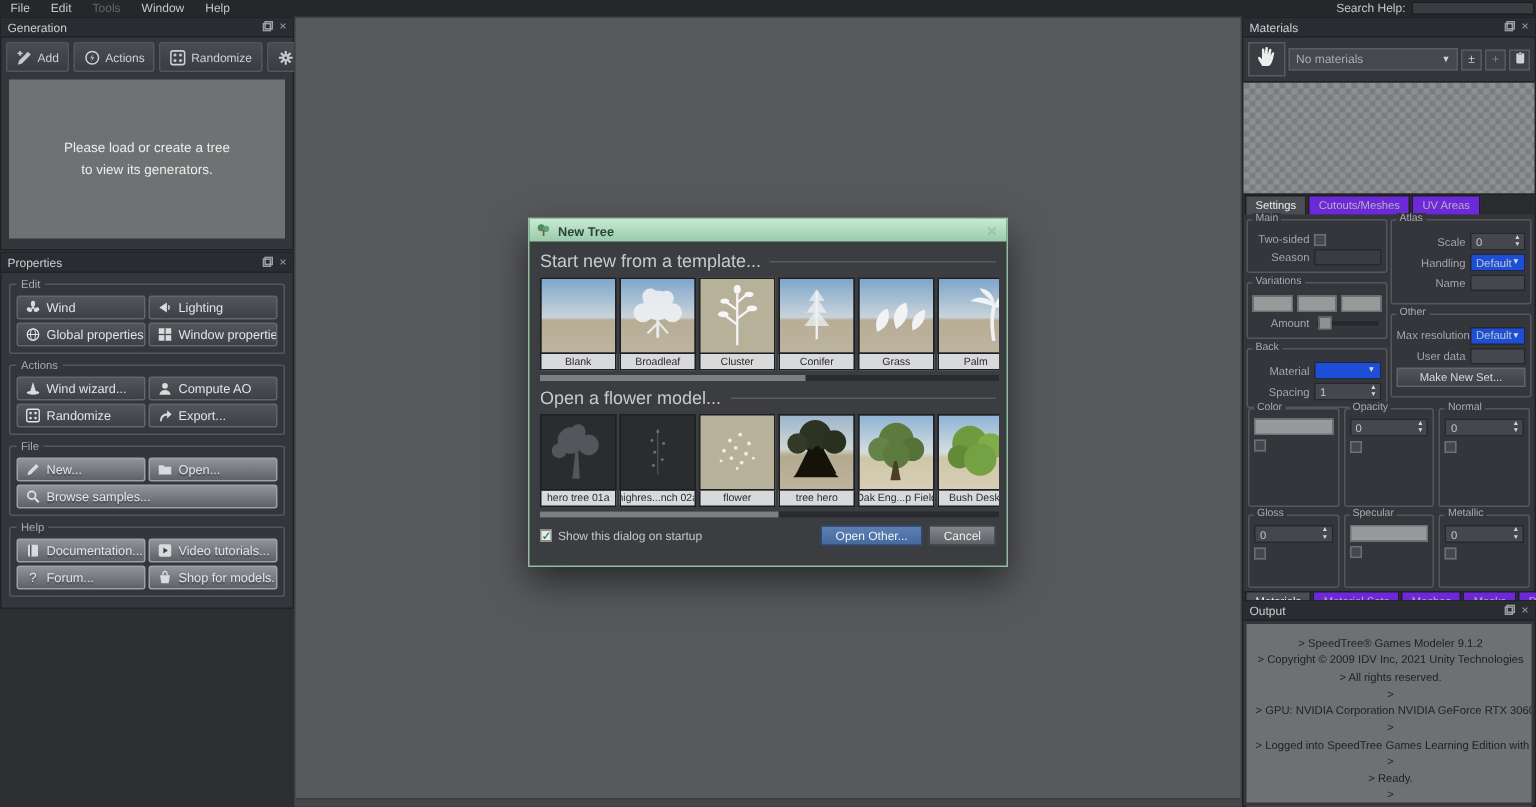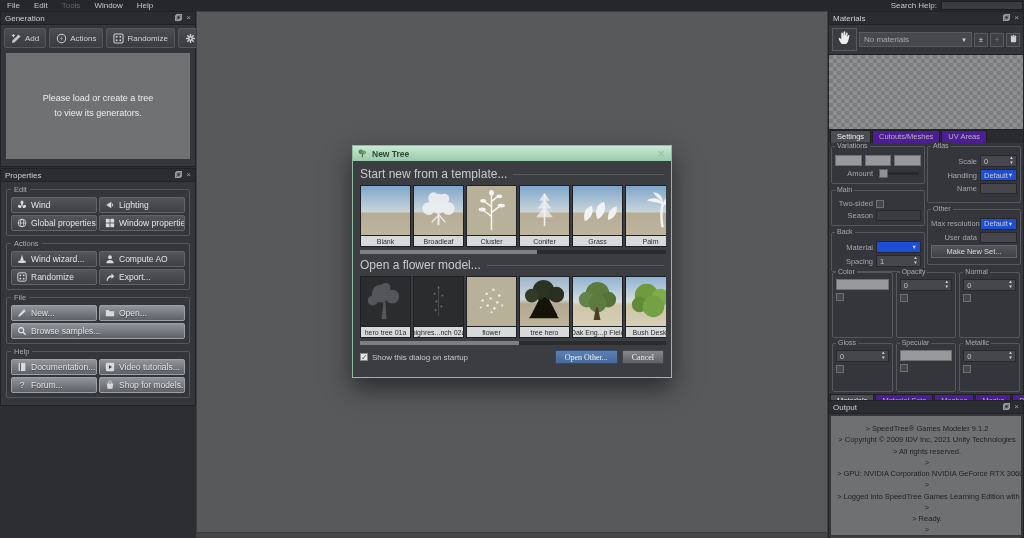--- a/index.html
+++ b/index.html
@@ -64,21 +64,21 @@
     font-size:8px;display:flex;align-items:center;padding:0 4px;cursor:pointer;}
   .mat-select .arrow{margin-left:auto;font-size:6px;color:#cfd1d4;}
   .sbtn{width:14px;height:14px;background:#3e4046;border:1px solid #595b61;color:#cfd1d4;
     font-size:8px;display:flex;align-items:center;justify-content:center;cursor:pointer;padding:0;}
   .sbtn svg{width:9px;height:9px;fill:#cfd1d4;}
   .sbtn.dim{color:#7c7e82;}
   .checker{margin:0;height:76px;border-top:1px solid #202226;border-bottom:1px solid #202226;
     background-image:conic-gradient(#8e8f91 25%,#7c7d7f 0 50%,#8e8f91 0 75%,#7c7d7f 0);
     background-size:8px 8px;}
   .tabs{display:flex;height:13px;font-size:7.5px;color:#b3b5b8;background:#292b2f;align-items:flex-end;padding:0 1px;}
-  .tab{padding:1px 6px 2px;background:#4c1d95;border:1px solid #1e2024;border-bottom:none;
+  .tab{padding:1px 6px 2px;background:#6d28d9;border:1px solid #1e2024;border-bottom:none;
     margin-right:1px;cursor:pointer;white-space:nowrap;}
   .tab.active{background:#4b4d53;color:#ebecee;}
 
   .settings{display:flex;gap:2px;padding:3px 2px 2px;height:124px;}
   .scol{flex:1;min-width:0;display:flex;flex-direction:column;}
   .sgroup{border:1px solid #55575c;border-radius:2px;position:relative;padding:6px 3px 2px;margin-bottom:6px;flex:1;}
   .sgroup-title{position:absolute;top:-5px;left:3px;background:#34363b;padding:0 2px;font-size:7px;color:#a9abaf;}
   .srow{display:flex;align-items:center;gap:3px;margin:2px 0;font-size:7.5px;color:#a4a6aa;}
   .srow .lbl{width:38px;text-align:right;flex:0 0 auto;white-space:nowrap;}
   .scol.right .lbl{width:46px;}
@@ -133,21 +133,21 @@
   .t-sky{background:linear-gradient(#7fa6cb 0%,#c9d4da 52%,#b7ad95 56%,#beb5a0 100%);}
   .t-tan{background:#b8b19a;}
   .t-dark{background:#2b2c2e;}
   .t-oakphoto{background:linear-gradient(#9db6cc 0%,#cfd6d8 45%,#b3a98f 55%,#beb49c 100%);}
   .t-greensky{background:linear-gradient(#8fb3d4 0%,#d6dde0 50%,#cfc6a9 58%,#d6cfb6 100%);}
   .hscroll{height:4px;background:#292b2e;margin:3px 0 2px;position:relative;width:306px;cursor:pointer;}
   .hscroll i{position:absolute;top:0;bottom:0;background:#7d7f82;}
   .dlg-bottom{display:flex;align-items:center;gap:4px;margin-top:5px;font-size:8px;color:#c6c8ca;}
   .dlg-cb{width:8px;height:8px;background:#e8e9ea;border:1px solid #8a8c8e;color:#1a6a2a;font-size:8px;
     line-height:7px;text-align:center;cursor:pointer;}
-  .dlg-btn{height:14px;padding:0 9px;font-size:8px;font-family:Liberation Serif, serif;cursor:pointer;border-radius:1px;}
+  .dlg-btn{height:14px;padding:0 9px;font-size:8px;font-family:Liberation Sans, sans-serif;cursor:pointer;border-radius:1px;}
   .open-other{background:linear-gradient(#5d80b4,#46699c);color:#eef2f8;border:1px solid #2e4a74;margin-left:auto;}
   .cancel{background:linear-gradient(#85878c,#5e6066);color:#eceded;border:1px solid #44464a;}
 </style>
 </head>
 <body>
 
 <div id="app">
 
   <div class="menubar">
     <div style="display:flex">
@@ -437,45 +437,45 @@
       <div class="checker"></div>
       <div class="tabs">
           <span class="tab active">Settings</span>
           <span class="tab ">Cutouts/Meshes</span>
           <span class="tab ">UV Areas</span>
         </div>
 
       <div class="settings">
 
         <div class="scol">
+          <div class="sgroup" style="flex:0 0 36px;">
+            <span class="sgroup-title">Main</span>
+            <div class="srow">
+                <span class="lbl">Two-sided</span>
+                <span class="cb"></span>
+              </div>
+            <div class="srow">
+                <span class="lbl">Season</span>
+                <span class="field dis"></span>
+              </div>
+          </div>
           <div class="sgroup">
             <span class="sgroup-title">Variations</span>
             <div class="srow">
                 <span class="swatch-row">
                   <span class="sw"></span>
                   <span class="sw"></span>
                   <span class="sw"></span>
                 </span>
               </div>
             <div class="srow">
                 <span class="lbl">Amount</span>
                 <span class="slider">
                   <i></i>
                 </span>
-              </div>
-          </div>
-          <div class="sgroup" style="flex:0 0 36px;">
-            <span class="sgroup-title">Main</span>
-            <div class="srow">
-                <span class="lbl">Two-sided</span>
-                <span class="cb"></span>
-              </div>
-            <div class="srow">
-                <span class="lbl">Season</span>
-                <span class="field dis"></span>
               </div>
           </div>
           <div class="sgroup" style="margin-bottom:0;">
             <span class="sgroup-title">Back</span>
             <div class="srow">
                 <span class="lbl">Material</span>
                 <span class="dd">
                   <span class="arrow">▼</span>
                 </span>
               </div>

